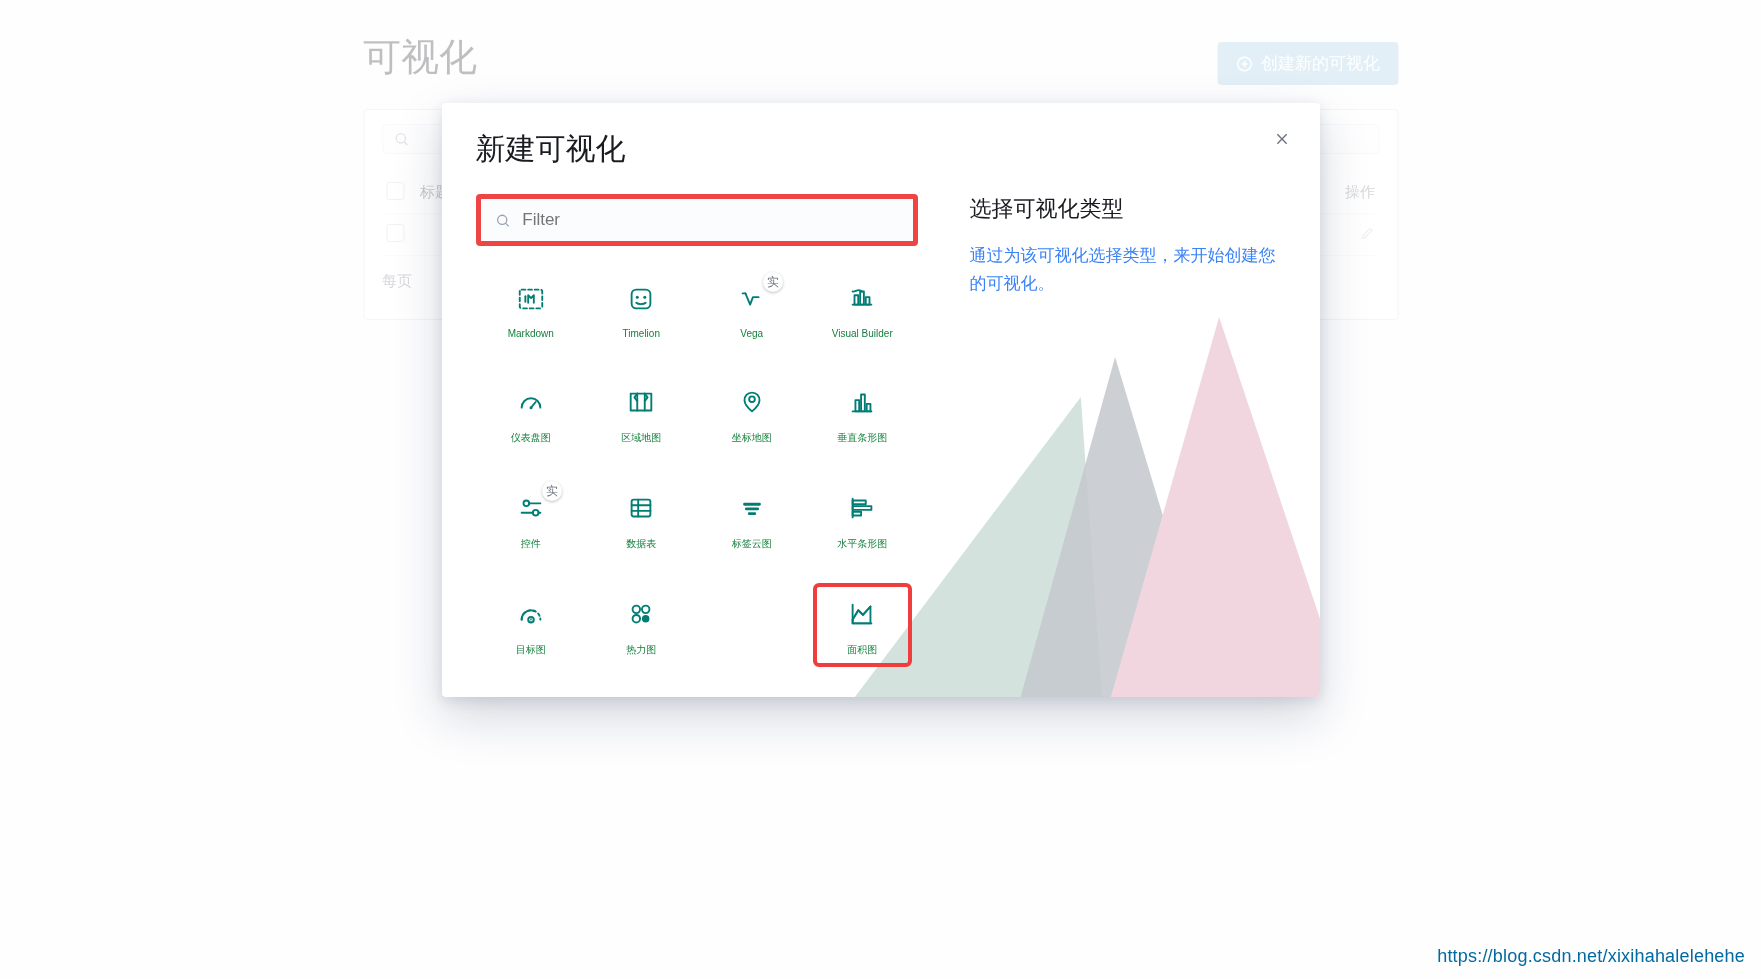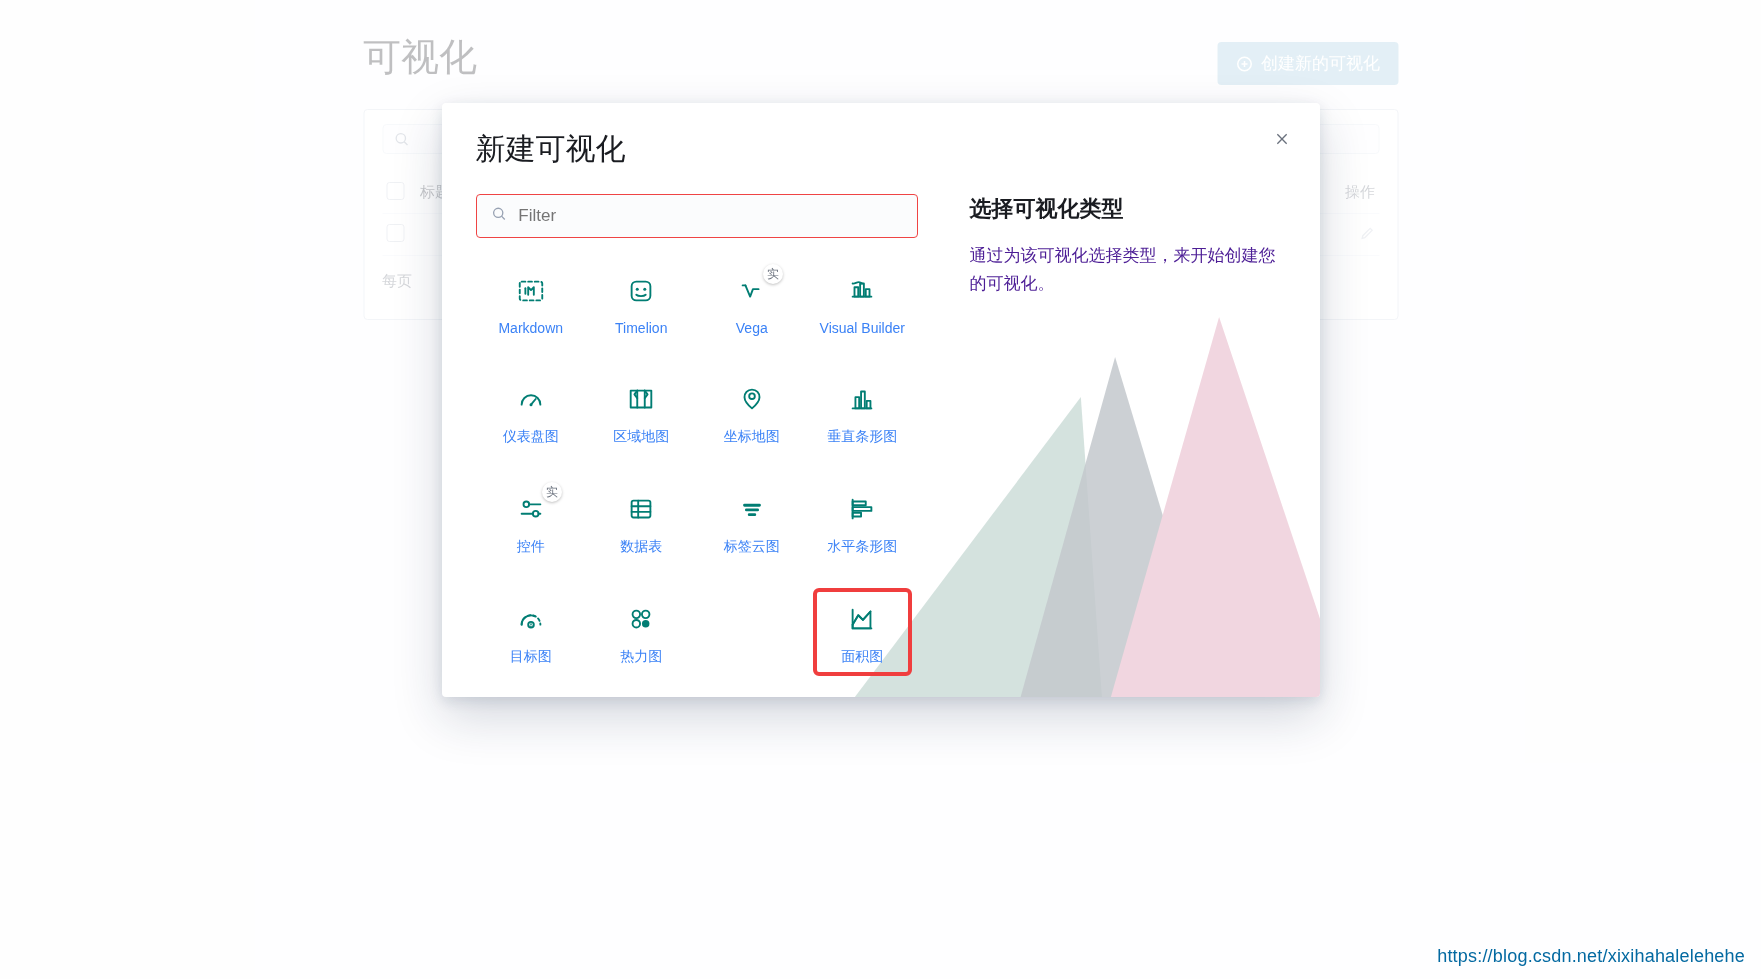--- a/index.html
+++ b/index.html
@@ -121,22 +121,23 @@
   }
   .modal-body {
     display: flex;
     padding: 0 34px;
     gap: 52px;
   }
   .left-pane { width: 442px; }
   .right-pane { flex: 1; }
   .filter-box {
     display: flex;
+    align-items: center;
     gap: 10px;
-    border: 1px solid #ef4444;
+    border: 5px solid #ef4444;
     background: #fbfcfd;
     border-radius: 4px;
     padding: 10px 14px;
     margin-bottom: 34px;
   }
   .filter-box input {
     border: none;
     outline: none;
     background: transparent;
     font-size: 17px;
@@ -163,22 +164,22 @@
   }
   .vis-item .icon-wrap {
     width: 34px;
     height: 34px;
     display: flex;
     align-items: center;
     justify-content: center;
     color: #017d73;
   }
   .vis-item .vis-label {
-    font-size: 14px;
-    color: #3b82f6;
+    font-size: 10px;
+    color: #15803d;
     text-align: left;
     white-space: nowrap;
   }
   .vis-item.highlighted {
     position: relative;
   }
   .vis-item.highlighted::before {
     content: "";
     position: absolute;
     left: 6px; right: 6px; top: -12px; bottom: -8px;
@@ -199,25 +200,25 @@
     color: #6a717d;
     display: flex;
     align-items: center;
     justify-content: center;
   }
 
   .right-title {
     font-size: 22px;
     color: #1a1c21;
     margin: 0 0 18px 0;
-    font-weight: 700;
+    font-weight: 400;
   }
   .right-desc {
     font-size: 17px;
-    color: #4c1d95;
+    color: #3b82f6;
     line-height: 1.65;
   }
 
   
   .deco1, .deco2, .pink {
     position: absolute;
     bottom: -40px;
   }
   .deco1 {
     right: 160px;

